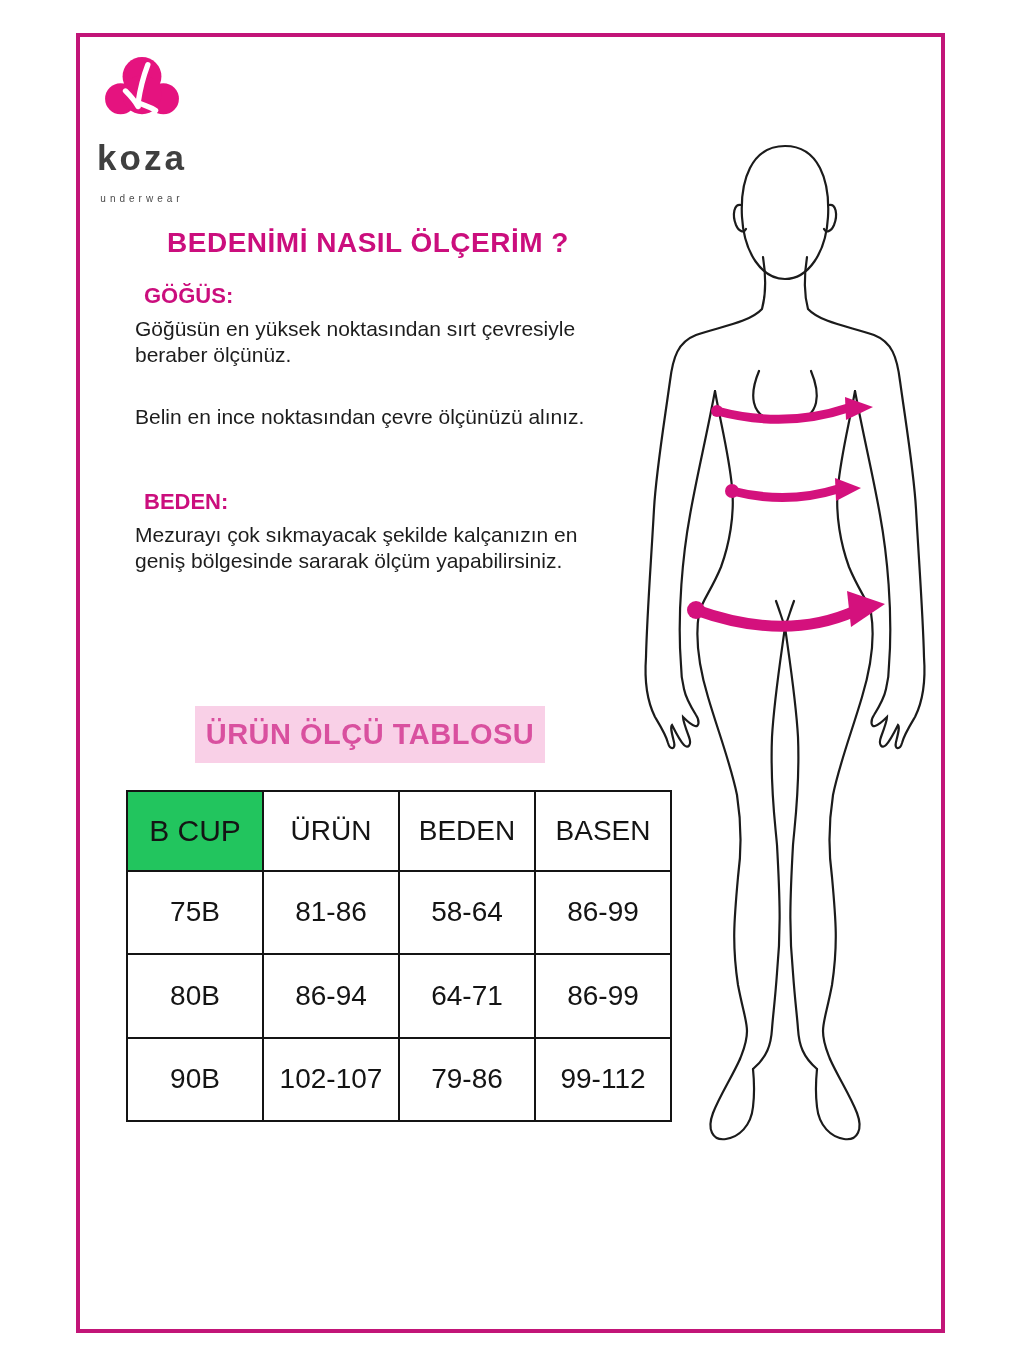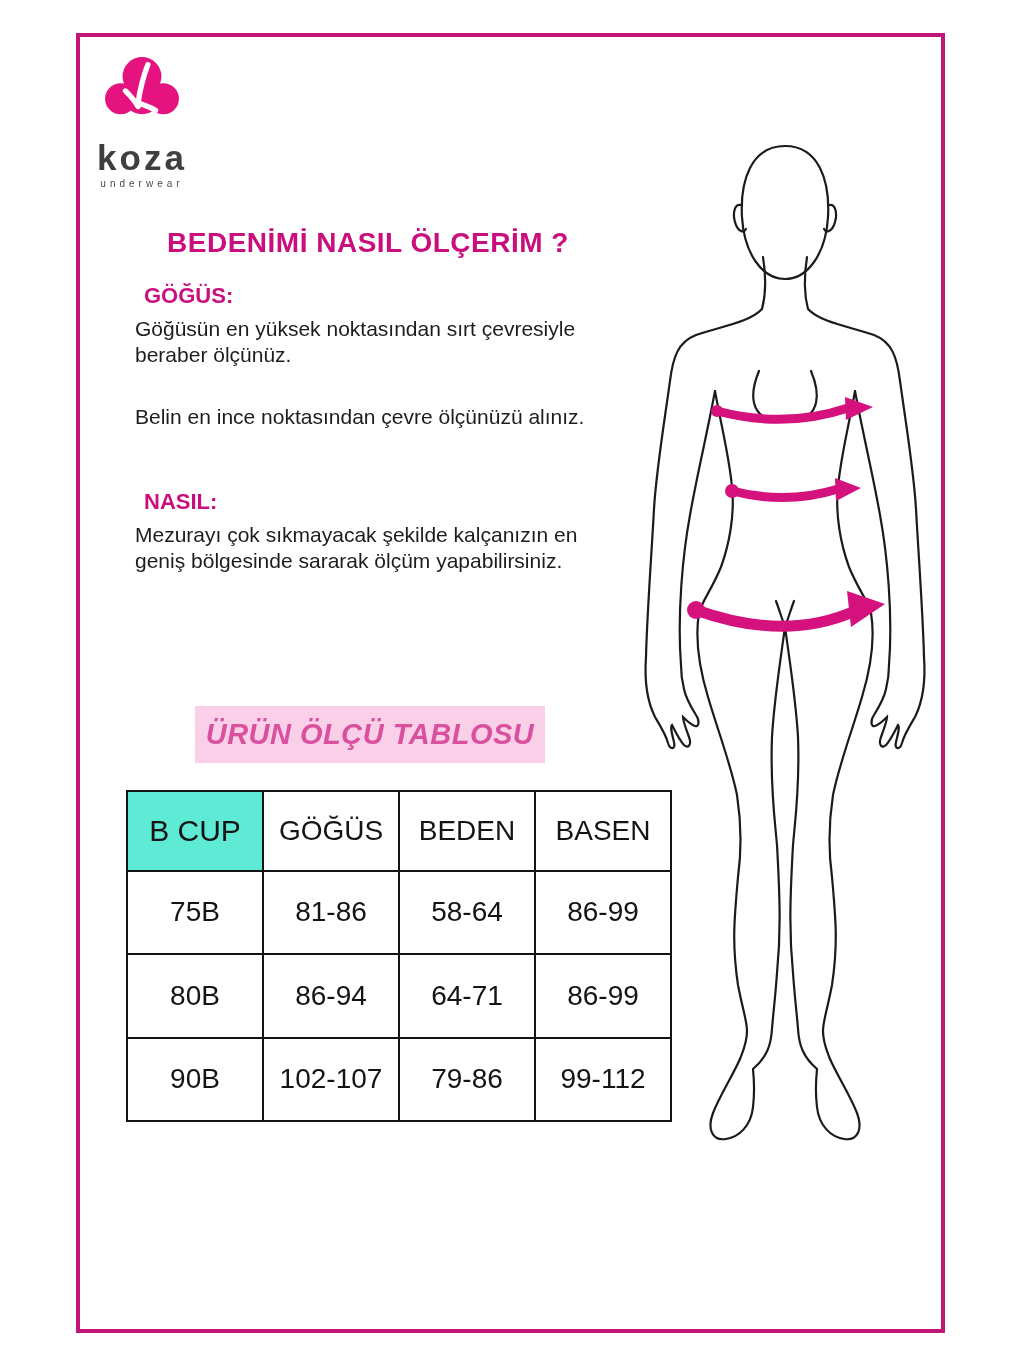--- a/index.html
+++ b/index.html
@@ -12,52 +12,52 @@
     border:4px solid #c21578;background:transparent;
   }
   
   .logo{position:absolute;left:97px;top:56px;width:90px;text-align:center;}
   .logo svg{display:block;margin:0 auto;}
   .logo .brand{
     font-size:35px;font-weight:bold;color:#3f3f3f;letter-spacing:3px;
     line-height:1;margin-top:16px;
   }
   .logo .sub{
-    font-size:10px;color:#4a4a4a;letter-spacing:4px;line-height:1;margin-top:4px;
+    font-size:10px;color:#4a4a4a;letter-spacing:4px;line-height:1;margin-top:19px;
   }
   
   .page-title{
     position:absolute;left:128px;top:227px;width:480px;text-align:center;
     font-size:28px;font-weight:bold;color:#cb0e7d;letter-spacing:0.5px;
   }
   
   .section{position:absolute;left:128px;width:505px;}
   .section .hd{font-size:22px;font-weight:bold;color:#cb0e7d;margin:0 0 5px 16px;}
   .section .tx{font-size:21px;color:#1d1d1d;line-height:1.22;margin:7px;}
   .sec-gogus{top:283px;}
   .sec-bel{top:397px;}
   .sec-basen{top:489px;}
   
   .table-title{
     position:absolute;left:195px;top:706px;width:350px;height:57px;
     background:#f9d0e7;color:#d9509f;font-size:29px;font-weight:bold;
-    display:flex;align-items:center;justify-content:center;letter-spacing:0.5px;font-style:italic;
+    display:flex;align-items:center;justify-content:center;letter-spacing:0.5px;
   }
   
   .size-table{
     position:absolute;left:126px;top:790px;width:546px;height:332px;
     border-collapse:collapse;table-layout:fixed;background:#ffffff;
   }
   .size-table td{
     border:2px solid #141414;text-align:center;vertical-align:middle;
     font-size:28px;color:#141414;padding:0;
   }
   .size-table tr{height:67px;}
   .size-table tr.hrow{height:64px;}
-  .size-table td.cup{background:#5eead4;font-size:30px;}
+  .size-table td.cup{background:#22c55e;font-size:30px;}
   
   .figure{position:absolute;left:635px;top:143px;width:300px;height:1080px;}
 </style>
 </head>
 <body>
 
 <div class="frame"></div>
 
 <div class="logo">
   <svg width="78" height="68" viewBox="0 0 80 70">
@@ -80,31 +80,31 @@
 <div class="page-title">BEDENİMİ NASIL ÖLÇERİM ?</div>
 
 <div class="section sec-gogus">
   <p class="hd">GÖĞÜS:</p>
   <p class="tx">Göğüsün en yüksek noktasından sırt çevresiyle beraber ölçünüz.</p>
 </div>
 <div class="section sec-bel">
   <p class="tx">Belin en ince noktasından çevre ölçünüzü alınız.</p>
 </div>
 <div class="section sec-basen">
-  <p class="hd">NASIL:</p>
+  <p class="hd">BEDEN:</p>
   <p class="tx">Mezurayı çok sıkmayacak şekilde kalçanızın en geniş bölgesinde sararak ölçüm yapabilirsiniz.</p>
 </div>
 
 <div class="table-title">ÜRÜN ÖLÇÜ TABLOSU</div>
 
 <table class="size-table">
   <tbody>
     <tr class="hrow">
       <td class="cup">B CUP</td>
-      <td>GÖĞÜS</td>
+      <td>ÜRÜN</td>
       <td>BEDEN</td>
       <td>BASEN</td>
     </tr>
     <tr>
       <td>75B</td>
       <td>81-86</td>
       <td>58-64</td>
       <td>86-99</td>
     </tr>
     <tr>

